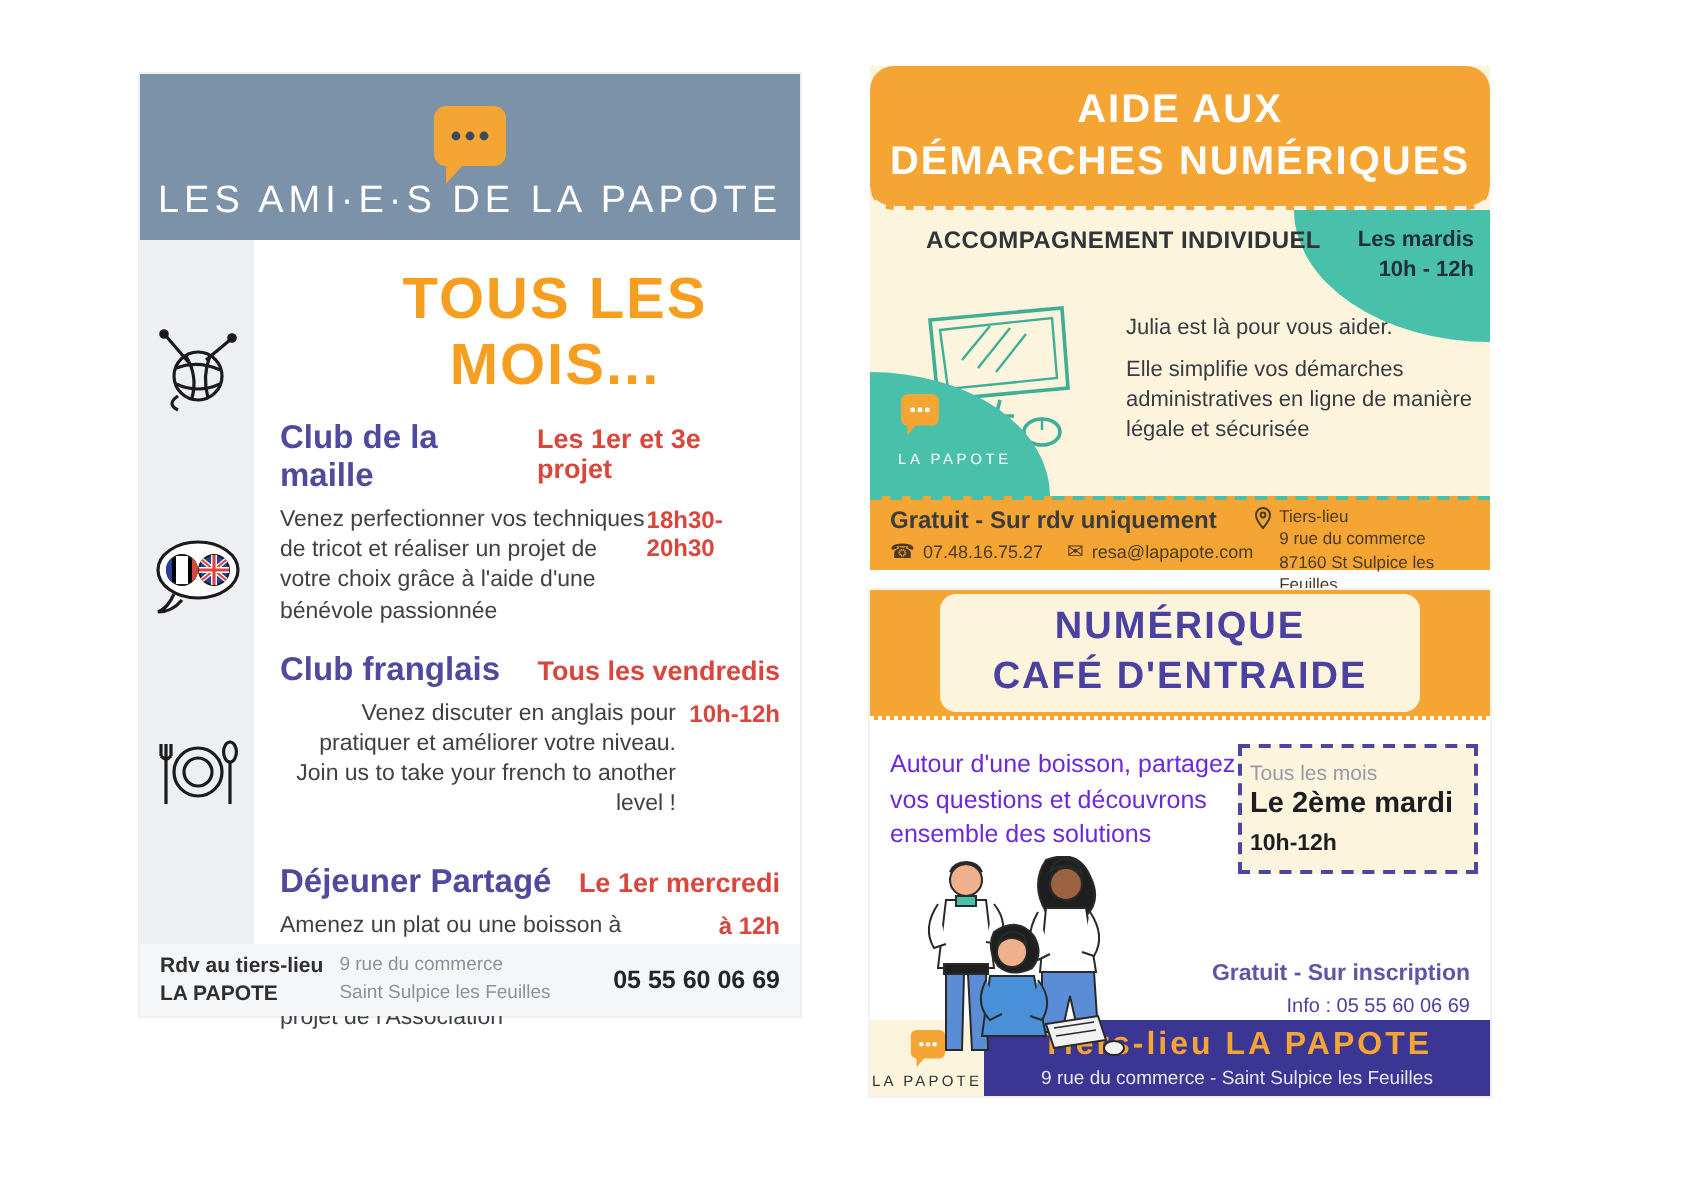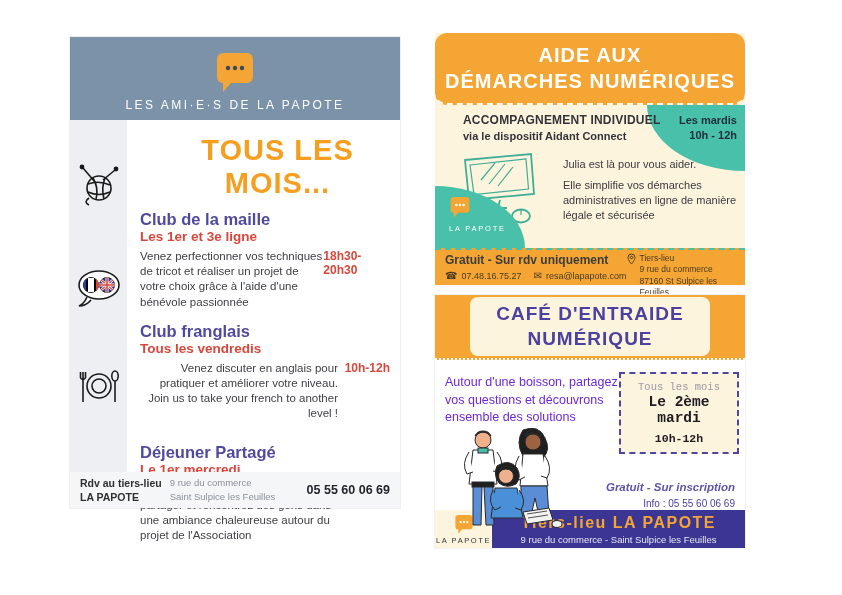--- a/index.html
+++ b/index.html
@@ -4,26 +4,26 @@
 <style>
   * { margin:0; padding:0; box-sizing:border-box; }
   html,body { background:#ffffff; }
   body { font-family:"Liberation Sans", sans-serif; }
   .canvas { position:relative; width:842px; height:595px; background:#fff; overflow:hidden; }
 
   
   .flyer-left { position:absolute; left:70px; top:37px; width:330px; height:471px; background:#fff; box-shadow:0 0 0 1px #f0f0f0; }
   .fl-header { position:relative; height:83px; background:#7c92a9; text-align:center; }
   .fl-bubble { position:absolute; left:50%; top:14px; transform:translateX(-50%); }
-  .fl-orgname { position:absolute; left:0; right:0; bottom:8px; color:#fff; font-size:12px; letter-spacing:2.5px; font-weight:400; }
+  .fl-orgname { position:absolute; left:0; right:0; bottom:8px; color:#fff; font-size:19px; letter-spacing:2.5px; font-weight:400; }
   .fl-strip { position:absolute; left:0; top:83px; bottom:36px; width:57px; background:#edeff2; }
   .fl-icon { position:absolute; left:7px; width:44px; height:46px; }
   .fl-title { margin:14px 10px 6px 57px; text-align:center; color:#f59e1f; font-size:29px; font-weight:bold; letter-spacing:1px;padding-left:38px; }
   .fl-section { padding:0 10px 0 70px; }
-  .fl-sec-head { display:flex; justify-content:space-between; align-items:baseline;flex-direction:column; }
+  .fl-sec-head { display:flex; justify-content:space-between; align-items:baseline; }
   .fl-heading { color:#504a9e; font-size:16.5px; font-weight:bold; }
   .fl-schedule { color:#d9463b; font-size:13.5px; font-weight:bold; }
   .fl-sec-body { display:flex; margin-top:5px; }
   .fl-desc { width:198px; color:#3f4145; font-size:11.5px; line-height:1.32; }
   .fl-time { margin-left:auto; color:#d9463b; font-size:12px; font-weight:bold; }
   .fl-footer { position:absolute; left:0; right:0; bottom:0; height:36px; background:#f5f6f8; display:flex; align-items:center; padding:0 10px; }
   .fl-f-col1 { font-size:10.5px; font-weight:bold; color:#2f2f2f; line-height:1.35; white-space:nowrap; }
   .fl-f-col2 { margin-left:8px; font-size:9.5px; color:#8a929b; line-height:1.45; white-space:nowrap; }
   .fl-f-phone { margin-left:auto; font-size:12.5px; font-weight:bold; color:#23252c; white-space:nowrap; }
 
@@ -49,26 +49,26 @@
   .tr-f-right { margin-left:auto; display:flex; gap:4px; font-size:8.5px; color:#4a3b22; line-height:1.35; }
   .ticon { font-size:10px; color:#4a3b22; }
 
   
   .flyer-br { position:absolute; left:435px; top:295px; width:310px; height:253px; background:#fff; box-shadow:0 0 0 1px #f2f2f2; }
   .br-header { height:65px; background:#f4a533; border-bottom:2px dotted #fff; display:flex; align-items:center; justify-content:center; }
   .br-titlebox { background:#fcf4dd; border-radius:8px; padding:5px 26px; text-align:center; }
   .br-title { color:#4a41a0; font-size:19px; font-weight:bold; letter-spacing:1px; line-height:1.3; }
   .br-body { position:relative; height:150px; }
   .br-intro { position:absolute; left:10px; top:14px; width:178px; color:#6d28d9; font-size:12.5px; line-height:1.4; }
-  .br-schedbox { position:absolute; right:6px; top:12px; width:120px; background:#fcf4dd; border:2px dashed #4c46a0; text-align:center; padding:7px 4px;font-family:Liberation Mono, monospace; }
+  .br-schedbox { position:absolute; right:6px; top:12px; width:120px; background:#fcf4dd; border:2px dashed #4c46a0; text-align:left; padding:7px 4px; }
   .br-sched1 { color:#9a9aa5; font-size:10.5px; }
   .br-sched2 { color:#1d1d22; font-size:14.5px; font-weight:bold; margin-top:1px; }
   .br-sched3 { color:#1d1d22; font-size:11.5px; font-weight:bold; margin-top:6px; }
   .br-people { position:absolute; left:10px; top:133px; z-index:3; }
-  .br-note1 { position:absolute; right:10px; top:186px; color:#5c55a8; font-size:11.5px; font-style:italic; font-weight:bold; }
+  .br-note1 { position:absolute; right:10px; top:186px; color:#5c55a8; font-size:11.5px; font-weight:bold; }
   .br-note2 { position:absolute; right:10px; top:203px; color:#4a41a0; font-size:10px; }
   .br-footer { position:absolute; left:0; right:0; bottom:0; height:38px; display:flex; }
   .br-logo { width:57px; background:#fcf4dd; display:flex; flex-direction:column; align-items:center; justify-content:center; gap:2px; }
   .br-logo-label { color:#33343a; font-size:7.5px; letter-spacing:1.6px; }
   .br-bar { flex:1; background:#3b3693; text-align:center; padding-top:4px; }
   .br-bar-title { color:#f4a533; font-size:16px; font-weight:bold; letter-spacing:1.5px; }
   .br-bar-addr { color:#e8e6f4; font-size:9.5px; margin-top:2px; }
 </style>
 </head>
 <body>
@@ -132,21 +132,21 @@
         <ellipse cx="38" cy="14" rx="3.2" ry="5"></ellipse>
           <line x1="38" y1="19" x2="38" y2="40"></line>
       </svg>
     </div>
 
     <div class="fl-title">TOUS LES MOIS...</div>
 
     <div class="fl-section" style="margin-top:10px;">
       <div class="fl-sec-head">
         <span class="fl-heading">Club de la maille</span>
-        <span class="fl-schedule">Les 1er et 3e ligne</span>
+        <span class="fl-schedule">Les 1er et 3e projet</span>
       </div>
       <div class="fl-sec-body">
         <span class="fl-desc">Venez perfectionner vos techniques de tricot et réaliser un projet de votre choix grâce à l'aide d'une bénévole passionnée</span>
         <span class="fl-time">18h30-20h30</span>
       </div>
     </div>
 
     <div class="fl-section" style="margin-top:12px;text-align:right;">
       <div class="fl-sec-head">
         <span class="fl-heading">Club franglais</span>
@@ -187,21 +187,20 @@
       <div class="tr-title">AIDE AUX</div>
       <div class="tr-title">DÉMARCHES NUMÉRIQUES</div>
     </div>
     <div class="tr-body">
       <div class="tr-badge">
         <div class="tr-badge-line">Les mardis</div>
         <div class="tr-badge-line">10h - 12h</div>
       </div>
       <div class="tr-subtitle">
         <div class="tr-sub1">ACCOMPAGNEMENT INDIVIDUEL</div>
-        <div class="tr-sub2">via le dispositif Aidant Connect</div>
       </div>
       <div class="tr-computer">
         <svg width="112" height="88" viewBox="0 0 112 88" fill="none" stroke="#3fae97" stroke-width="1.8">
           <path d="M22 10 L88 4 L91 44 L26 50 Z"></path>
           <path d="M27 15 L83 9 L85.5 39 L31 44.5 Z" stroke-width="1.2"></path>
           <path d="M38 30 L52 13 M46 34 L62 14 M55 36 L70 17" stroke-width="1.2"></path>
           <path d="M57 50 l-2 8 M52 58 h12"></path>
           <path d="M14 64 l38 -4 l4 12 l-40 4 z"></path>
           <path d="M18 66 l34 -3.5 M19 70 l34 -3.5" stroke-width="1.1"></path>
           <ellipse cx="78" cy="66" rx="9" ry="6.5"></ellipse>
@@ -244,22 +243,22 @@
           <div>9 rue du commerce</div>
           <div>87160 St Sulpice les Feuilles</div>
         </span>
       </div>
     </div>
   </div>
 
   <div class="flyer-br">
     <div class="br-header">
       <div class="br-titlebox">
+        <div class="br-title">NUMÉRIQUE</div>
         <div class="br-title">CAFÉ D'ENTRAIDE</div>
-        <div class="br-title">NUMÉRIQUE</div>
       </div>
     </div>
     <div class="br-body">
       <div class="br-intro">Autour d'une boisson, partagez vos questions et découvrons ensemble des solutions</div>
       <div class="br-schedbox">
         <div class="br-sched1">Tous les mois</div>
         <div class="br-sched2">Le 2ème mardi</div>
         <div class="br-sched3">10h-12h</div>
       </div>
     </div>

